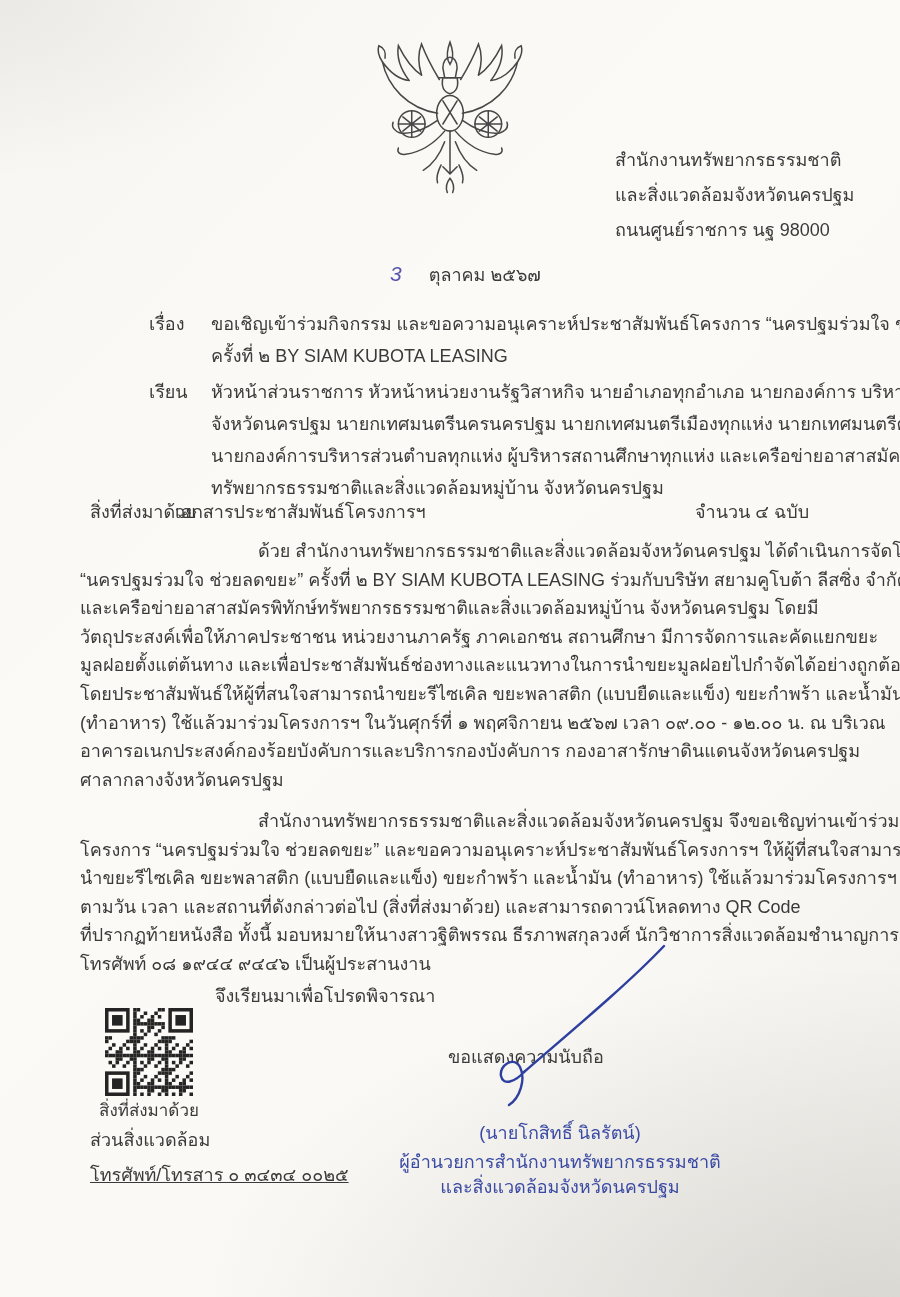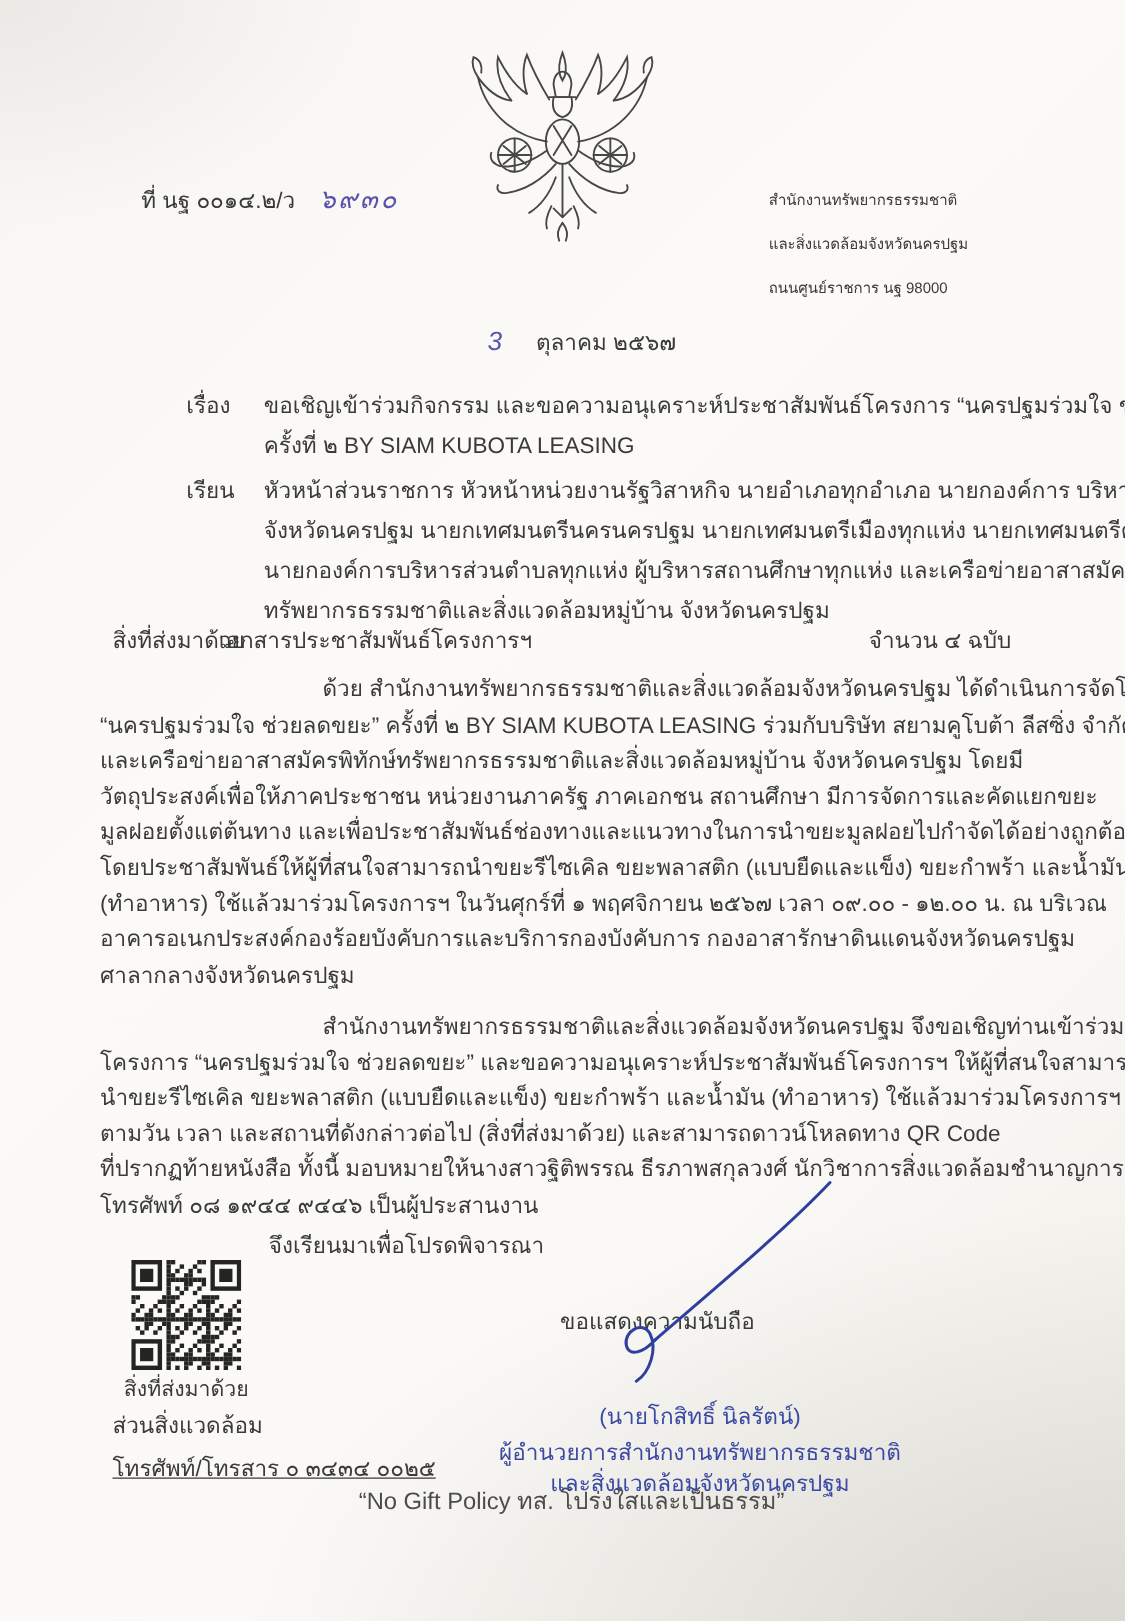--- a/index.html
+++ b/index.html
@@ -17,21 +17,21 @@
       linear-gradient(135deg,#f7f6f2 0%, #fbfaf7 35%, #faf9f5 70%, #efede8 100%);
     color:#3a3a3a;
   }
   .abs{position:absolute;}
   .t{font-size:18px;line-height:28.8px;white-space:nowrap;color:#3a3a3a;}
   .ink{color:#5753ac;font-style:italic;letter-spacing:2px;}
   .blue{color:#3a49a4;}
   .row{display:flex;align-items:flex-start;}
   .col > div{white-space:nowrap;}
   .center{text-align:center;}
-  .hdr{font-size:12px;line-height:35px;}
+  .hdr{font-size:18px;line-height:35px;}
   .lh32 > div{line-height:32px;font-size:18px;margin-left:36px;}
   .para > div{line-height:28.6px;font-size:18px;}
   .indent{padding-left:178px;}
   svg{display:block;}
 </style>
 </head>
 <body>
 
 <div id="page">
 
@@ -61,24 +61,20 @@
         <path d="M94 112 C82 126 66 136 50 138 M50 138 C44 139 40 136 42 131"></path>
         <path d="M106 112 C118 126 134 136 150 138 M150 138 C156 139 160 136 158 131"></path>
         <path d="M100 112 V160 M100 160 L92 152 M100 160 L108 152"></path>
         <path d="M94 124 C88 140 80 150 70 156 M106 124 C112 140 120 150 130 156"></path>
         <path d="M90 150 C86 158 84 164 86 170 M110 150 C114 158 116 164 114 170"></path>
         <path d="M100 165 C96 170 95 176 97 181 M100 165 C104 170 105 176 103 181"></path>
       </g>
     </svg>
   </div>
 
-  <div class="abs t" style="left:113px;top:146px;">
-    <span>ที่ นฐ ๐๐๑๔.๒/ว</span>
-    <span class="ink" style="font-size:21px;margin-left:14px;">๖๙๓๐</span>
-  </div>
 
   <div class="abs col hdr" style="left:615px;top:143px;">
     <div>สำนักงานทรัพยากรธรรมชาติ</div>
     <div>และสิ่งแวดล้อมจังหวัดนครปฐม</div>
     <div>ถนนศูนย์ราชการ นฐ 98000</div>
   </div>
 
   <div class="abs t" style="left:390px;top:260px;">
     <span class="ink" style="font-size:21px;">3</span>
     <span style="margin-left:20px;">ตุลาคม ๒๕๖๗</span>
@@ -370,15 +366,14 @@
         <path d="M196 4 C160 42 100 92 56 130"></path>
         <path d="M56 130 C47 140 35 144 33 134 C31 123 46 114 52 125 C58 137 52 156 41 163"></path>
       </g>
     </svg>
   </div>
 
   <div class="abs center blue" style="left:420px;top:1118px;width:280px;font-size:18px;z-index:2;">(นายโกสิทธิ์  นิลรัตน์)</div>
   <div class="abs center blue" style="left:380px;top:1147px;width:360px;font-size:18px;z-index:2;">ผู้อำนวยการสำนักงานทรัพยากรธรรมชาติ</div>
   <div class="abs center blue" style="left:380px;top:1172px;width:360px;font-size:18px;z-index:2;">และสิ่งแวดล้อมจังหวัดนครปฐม</div>
 
-  <div class="abs" style="left:287px;top:1185px;font-size:19px;color:#4c4c4c;z-index:1;white-space:nowrap;">“No Gift Policy ทส. โปร่งใสและเป็นธรรม”</div>
 
 </div>
 
 </body></html>

